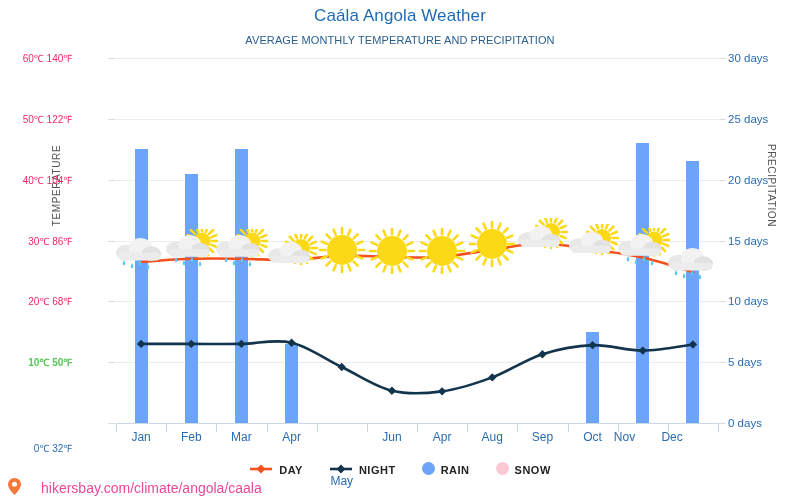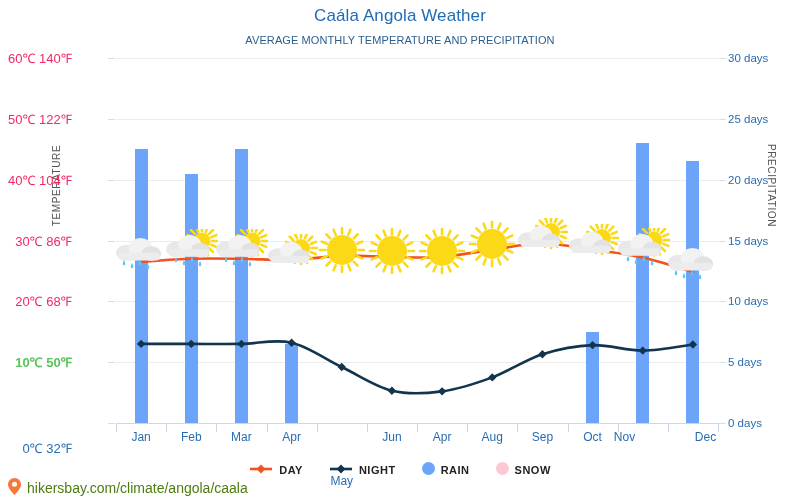--- a/index.html
+++ b/index.html
@@ -15,21 +15,21 @@
   }
   .subtitle{
     position:absolute;left:0;top:34px;width:800px;text-align:center;
     font-size:11px;color:#2a5f8f;letter-spacing:.1px;
   }
   .gridline{position:absolute;left:0;width:602px;height:1px;background:#ececec;}
   .axis-baseline{position:absolute;left:0;width:602px;height:1px;background:#c9d8e8;}
 
   .ytick-left{
     position:absolute;right:728px;text-align:right;white-space:nowrap;
-    font-size:13px;transform:translateY(-50%);
+    font-size:10px;transform:translateY(-50%);
   }
   .tickmark-l{position:absolute;left:108px;width:7px;height:1px;background:#dcdcdc;}
   .ytick-right{
     position:absolute;left:728px;white-space:nowrap;font-size:11.5px;
     color:#2a6cb0;transform:translateY(-50%);
   }
   .tickmark-r{position:absolute;left:719px;width:7px;height:1px;background:#dcdcdc;}
 
   .axis-title-left{
     position:absolute;left:-4px;top:180px;width:120px;
@@ -56,22 +56,22 @@
   .legend{
     position:absolute;left:0;top:462px;width:800px;
     display:flex;justify-content:center;align-items:center;gap:26px;
     font-size:11px;font-weight:bold;color:#222;letter-spacing:.5px;
   }
   .legend-item{display:flex;align-items:center;gap:6px;}
   .legend-swatch{display:inline-block;}
   .dot{width:13px;height:13px;border-radius:50%;display:inline-block;}
 
   .footer{
-    position:absolute;left:8px;top:478px;display:flex;align-items:center;gap:6px;
-    font-size:14px;color:#4d7c0f;
+    position:absolute;left:8px;top:478px;display:flex;align-items:center;gap:20px;
+    font-size:14px;color:#ec4899;
   }
   .pin{display:inline-block;}
 </style>
 </head>
 <body>
 
 <div id="chart-root">
 
   <div class="title">Caála Angola Weather</div>
   <div class="subtitle">AVERAGE MONTHLY TEMPERATURE AND PRECIPITATION</div>
@@ -441,21 +441,21 @@
       <div class="month-label" style="left: 166.167px; width: 50.1667px;">Feb</div>
       <div class="month-label" style="left: 216.333px; width: 50.1667px;">Mar</div>
       <div class="month-label" style="left: 266.5px; width: 50.1667px;">Apr</div>
       <div class="month-label" style="left: 316.667px; width: 50.1667px; margin-top: 44px;">May</div>
       <div class="month-label" style="left: 366.833px; width: 50.1667px;">Jun</div>
       <div class="month-label" style="left: 417px; width: 50.1667px;">Apr</div>
       <div class="month-label" style="left: 467.167px; width: 50.1667px;">Aug</div>
       <div class="month-label" style="left: 517.333px; width: 50.1667px;">Sep</div>
       <div class="month-label" style="left: 567.5px; width: 50.1667px;">Oct</div>
       <div class="month-label" style="left: 585px; width: 50.1667px; text-align: right;">Nov</div>
-      <div class="month-label" style="left: 666px; width: 50.1667px; text-align: right;">Dec</div>
+      <div class="month-label" style="left: 647px; width: 50.1667px;">Dec</div>
     </div>
 
   <div class="legend" id="legend">
       <div class="legend-item">
         <span class="legend-swatch"><svg width="24" height="12" viewBox="0 0 24 12">
       <line x1="1" y1="6" x2="23" y2="6" stroke="#f4511e" stroke-width="2.6"></line>
       <path d="M12 1.6 L16.4 6 L12 10.4 L7.6 6 Z" fill="#f4511e"></path>
           </svg></span>
         <span>DAY</span>
       </div>

